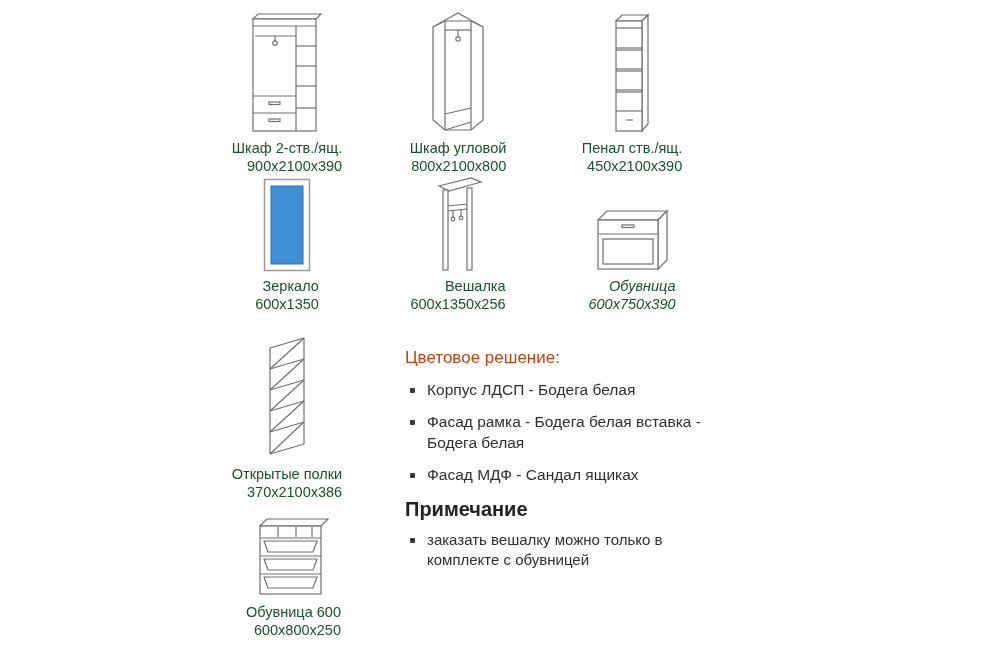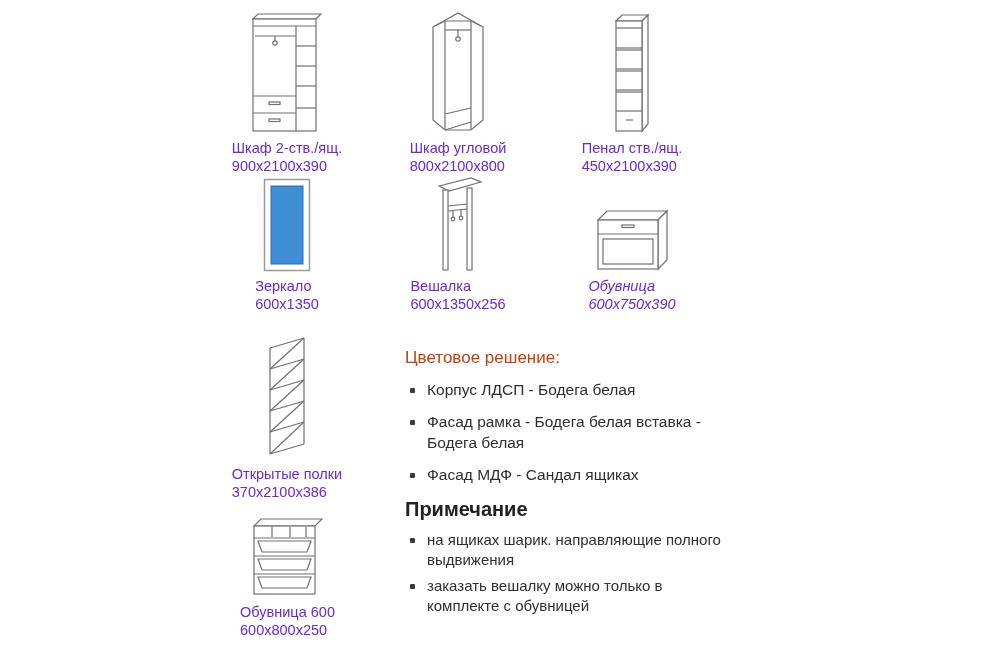--- a/index.html
+++ b/index.html
@@ -8,21 +8,21 @@
     background:#ffffff;
     font-family:"Liberation Sans", sans-serif;
     color:#3a3a3a;
     position:relative;
     overflow:hidden;
   }
   .page { position:absolute; inset:0; background:#fff; }
   .item { position:absolute; display:flex; flex-direction:column; align-items:center; }
   .art { display:flex; align-items:flex-end; justify-content:center; }
   svg { display:block; }
-  .caption { text-align:left; font-size:14.5px; line-height:1.25; color:#6d28d9; margin-top:5px; }
+  .caption { text-align:right; font-size:14.5px; line-height:1.25; color:#14532d; margin-top:5px; }
   .info { position:absolute; left:405px; top:348px; width:318px; }
   .info-title { font-size:17px; color:#c2410c; margin-bottom:12px; }
   ul.blist { list-style:none; }
   ul.blist > li { position:relative; padding-left:22px; line-height:1.32; color:#2f2f2f; }
   ul.blist > li::before {
     content:""; position:absolute; left:5px; top:8px;
     width:5px; height:5px; background:#3a3a3a; border-radius:1px;
   }
   ul.colors > li { font-size:15.5px; margin-bottom:12px; }
   .note-title { font-weight:bold; font-size:20px; color:#222; margin:11px 0 9px; }
@@ -181,21 +181,21 @@
           <line x1="39" y1="90" x2="5" y2="122"></line>
         </g>
       </svg>
     </div>
     <div class="caption">
       <div>Открытые полки</div>
       <div>370x2100x386</div>
     </div>
   </div>
 
-  <div class="item" style="left:215px; top:514px; width:145px;">
+  <div class="item" style="left:221px; top:514px; width:145px;">
     <div class="art" style="height:84px;">
       <svg width="76" height="82" viewBox="0 0 76 82">
         <g stroke="#707070" stroke-width="1.2" fill="#ffffff">
           <polygon points="4,10 11,3 72,3 65,10"></polygon>
           <rect x="4" y="10" width="61" height="68"></rect>
           <line x1="4" y1="22" x2="65" y2="22"></line>
           <line x1="22" y1="11" x2="22" y2="21"></line>
           <line x1="40" y1="11" x2="40" y2="21"></line>
           <line x1="56" y1="11" x2="56" y2="21"></line>
           <polygon points="8,25 61,25 57,36 12,36"></polygon>
@@ -214,18 +214,17 @@
 
   <div class="info">
     <div class="info-title">Цветовое решение:</div>
     <ul class="blist colors">
       <li>Корпус ЛДСП - Бодега белая</li>
       <li>Фасад рамка - Бодега белая вставка - Бодега белая</li>
       <li>Фасад МДФ - Сандал ящиках</li>
     </ul>
     <div class="note-title">Примечание</div>
     <ul class="blist notes">
-      <li>на ящиках шарик. направляющие полного выдвижения</li>
       <li>заказать вешалку можно только в комплекте с обувницей</li>
     </ul>
   </div>
 
 </div>
 
 </body></html>

